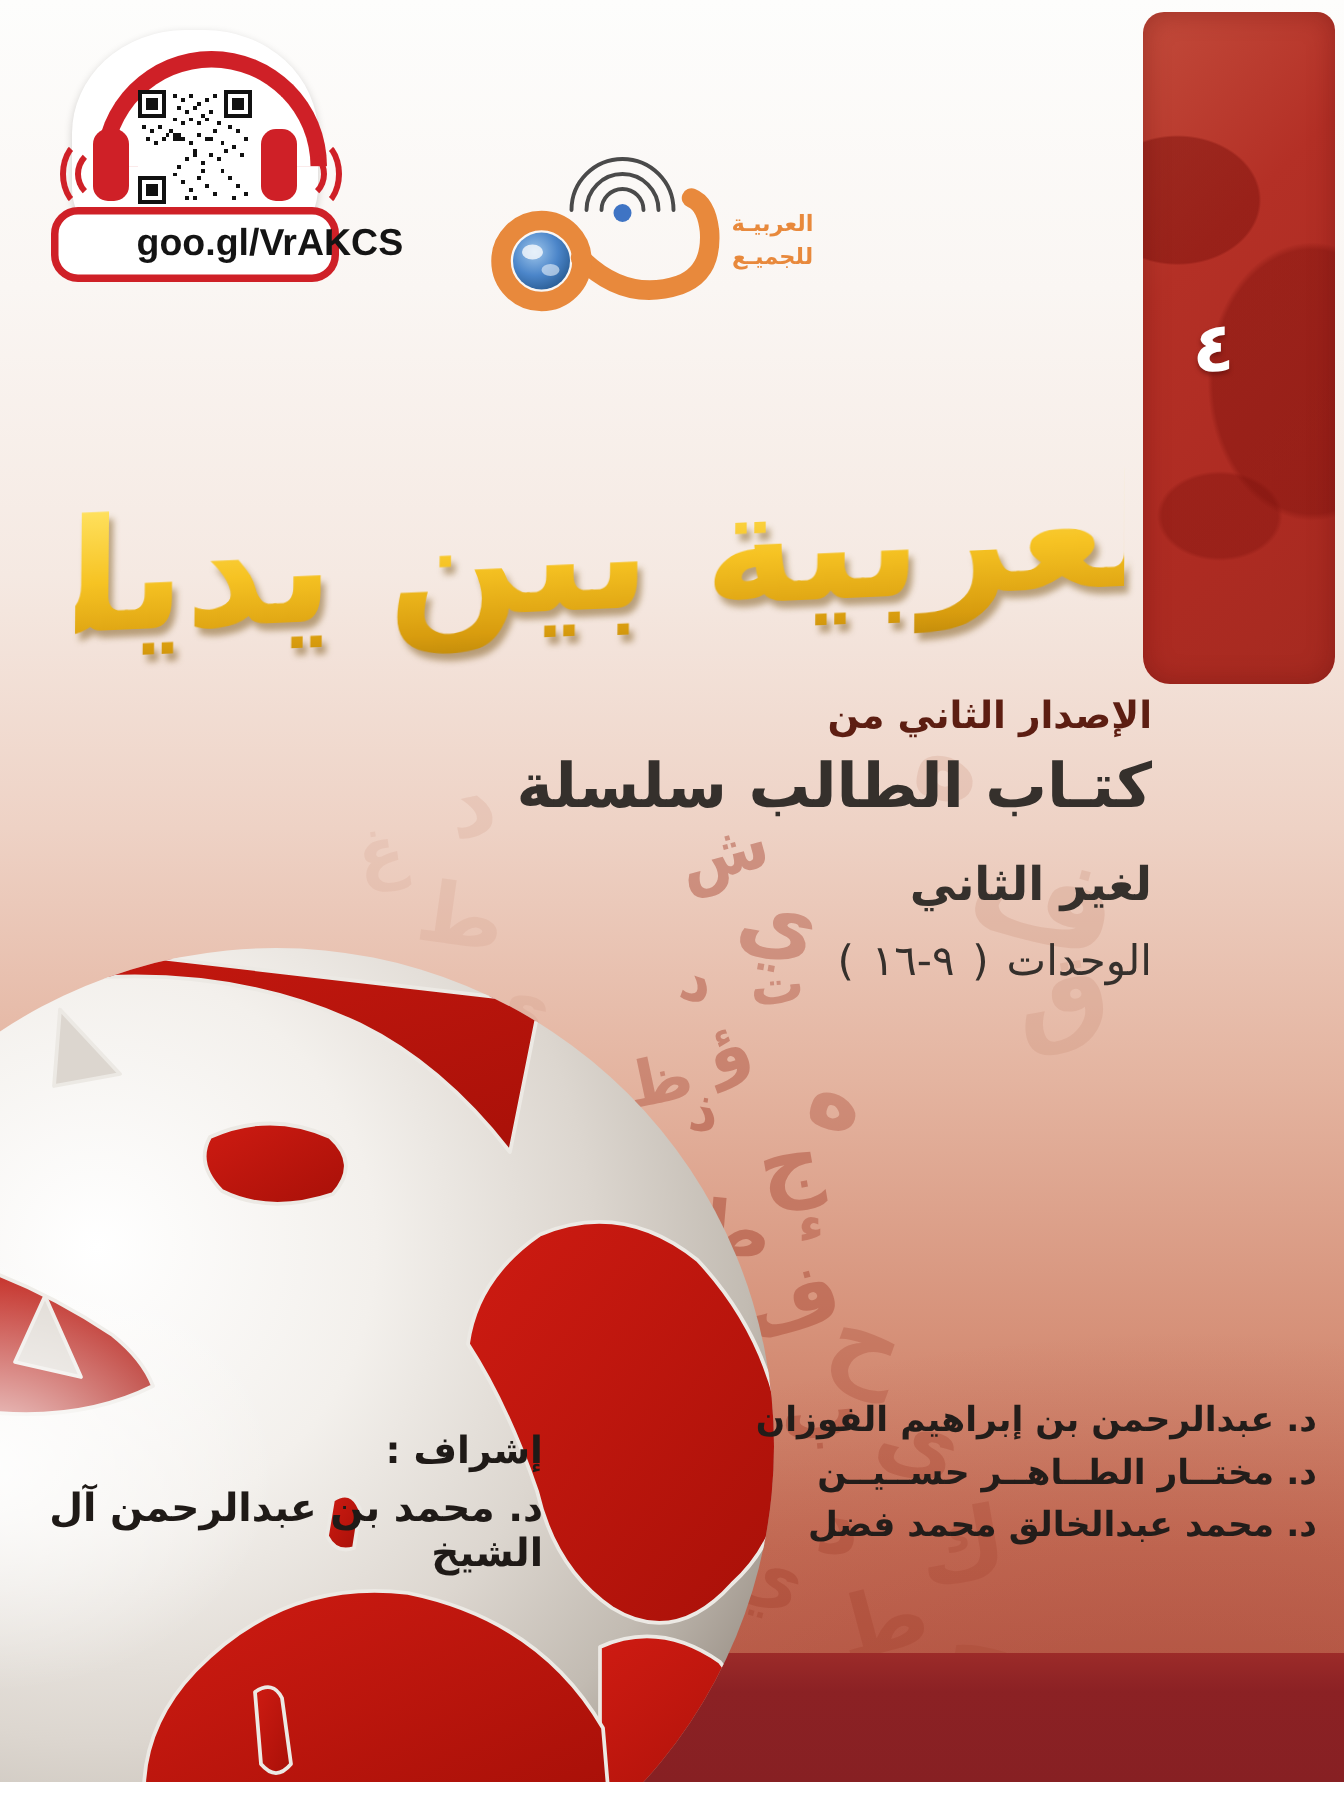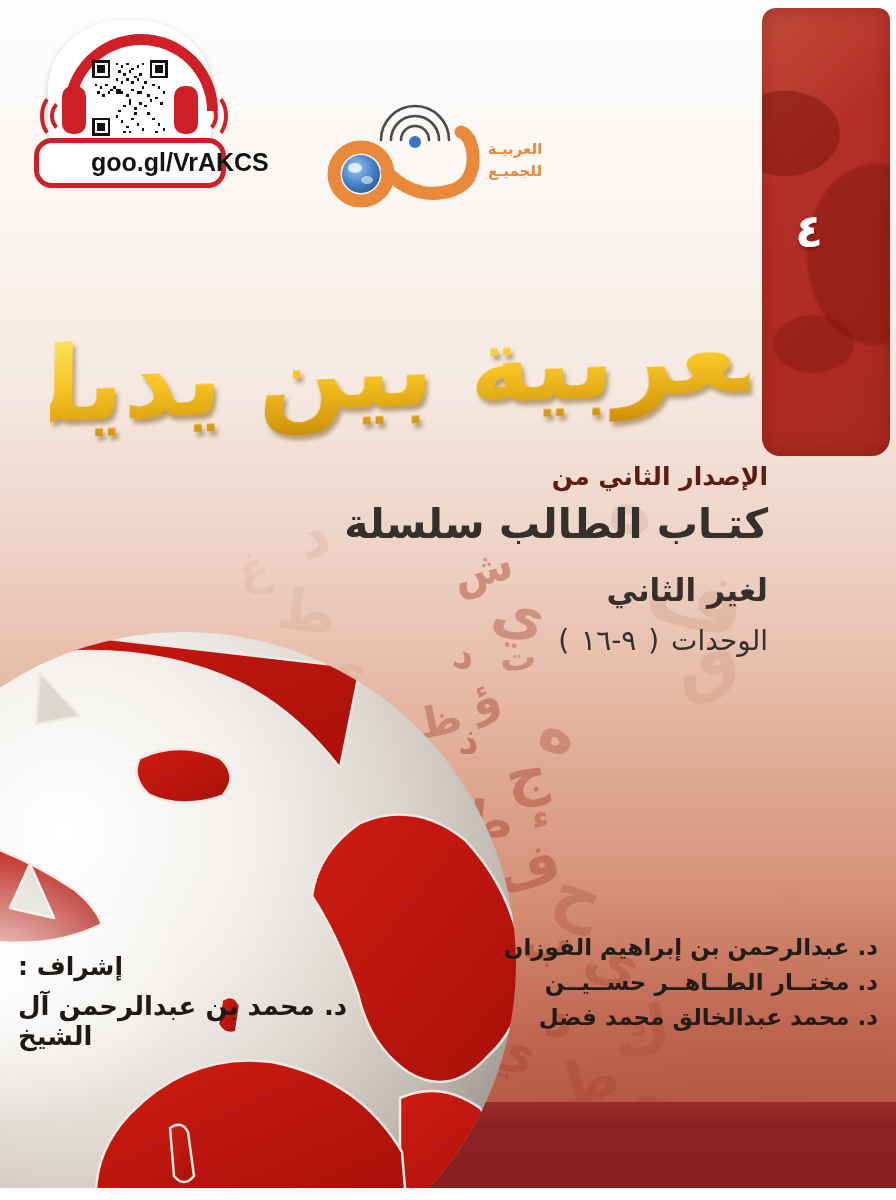--- a/index.html
+++ b/index.html
@@ -81,21 +81,21 @@
   .part-line{color:#35302c;font-size:31px;font-weight:bold;margin:0 0 16px 0;}
   .units-line{color:#35302c;font-size:28px;font-weight:normal;margin:0;word-spacing:3px;}
 
   
   .bottom-band{position:absolute;left:0;right:0;top:1102px;height:86px;z-index:1;
     background:linear-gradient(180deg,#9c2b29 0%,#8b2124 30%,#872023 100%);}
   .bottom-margin{position:absolute;left:0;right:0;top:1188px;height:12px;background:#ffffff;z-index:6;}
   .globe{position:absolute;left:-160px;top:628px;width:700px;height:572px;z-index:2;}
 
   
-  .supervision{position:absolute;left:18px;width:344px;top:952px;z-index:3;text-align:left;direction:rtl;color:#1f1a17;}
+  .supervision{position:absolute;left:18px;width:344px;top:952px;z-index:3;text-align:right;direction:rtl;color:#1f1a17;}
   .supervision .label{font-size:25px;font-weight:bold;margin-bottom:10px;}
   .supervision .name{font-size:26px;font-weight:bold;}
   .authors{position:absolute;left:572px;width:306px;top:930px;z-index:3;text-align:center;direction:rtl;color:#231d1a;}
   .authors .label{font-size:24px;font-weight:bold;margin-bottom:8px;}
   .authors .name{font-size:23px;font-weight:bold;line-height:35px;white-space:nowrap;}
 </style>
 </head>
 <body>
 
 <div class="cover">

